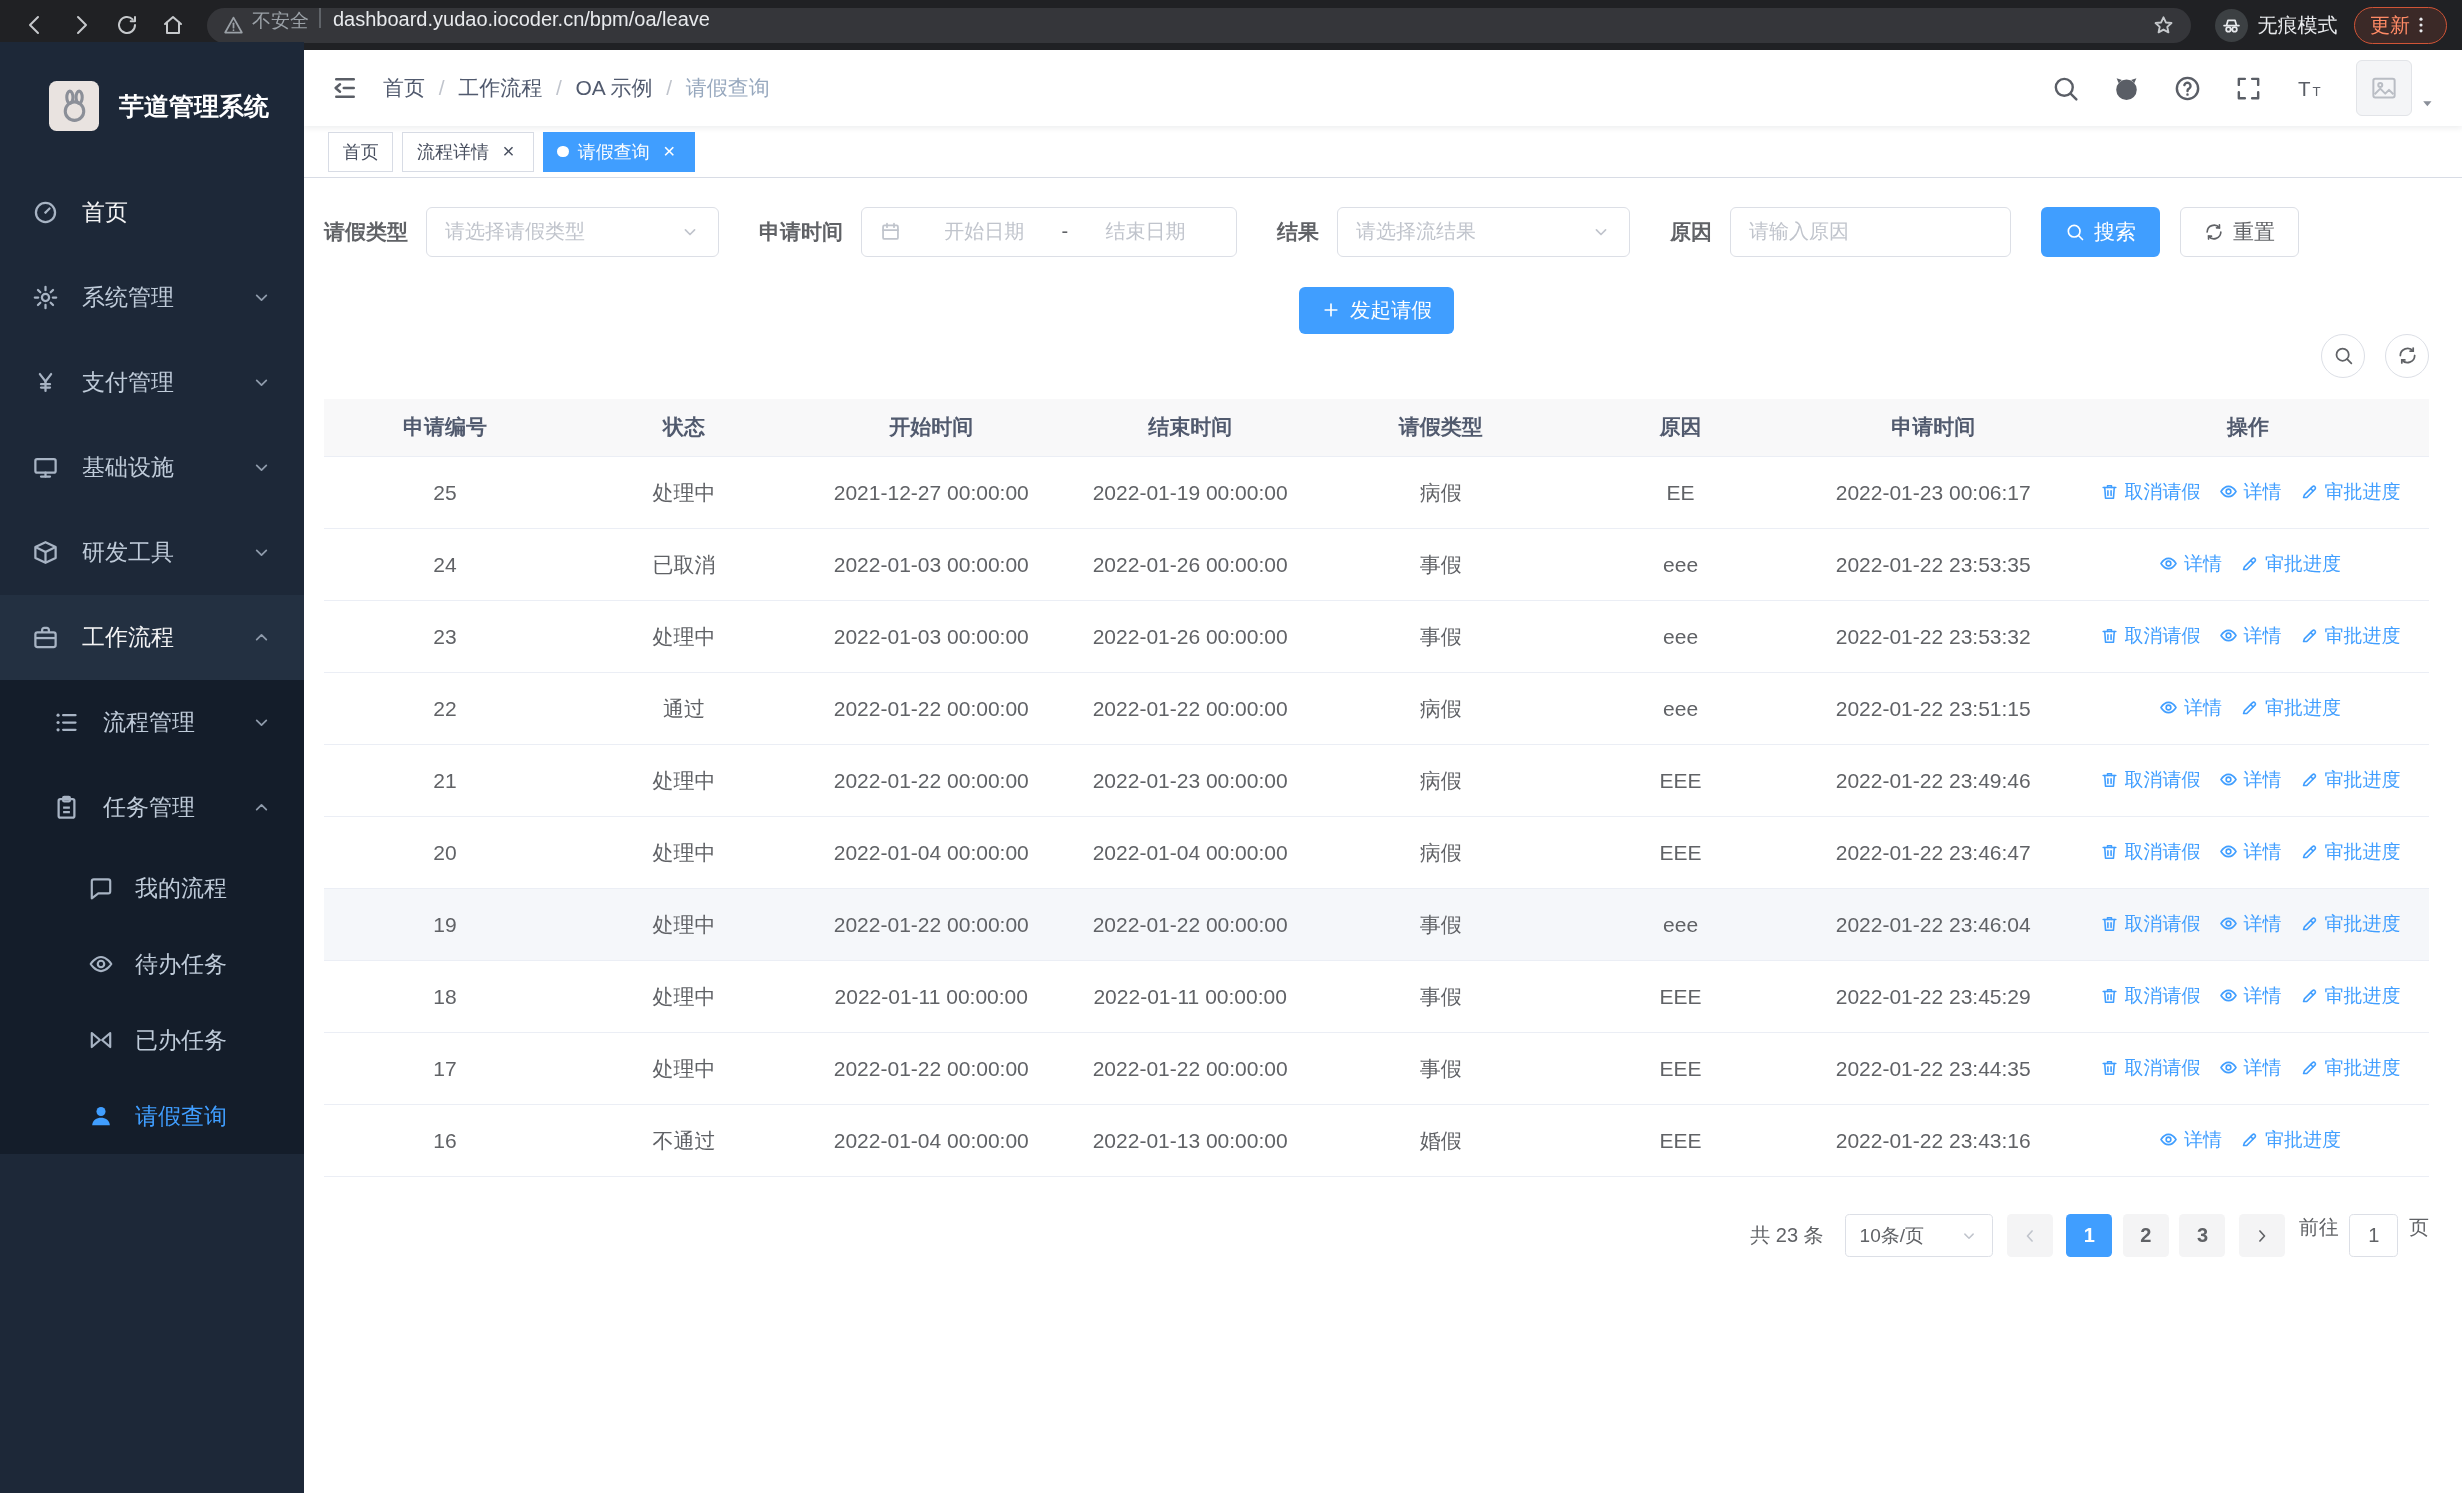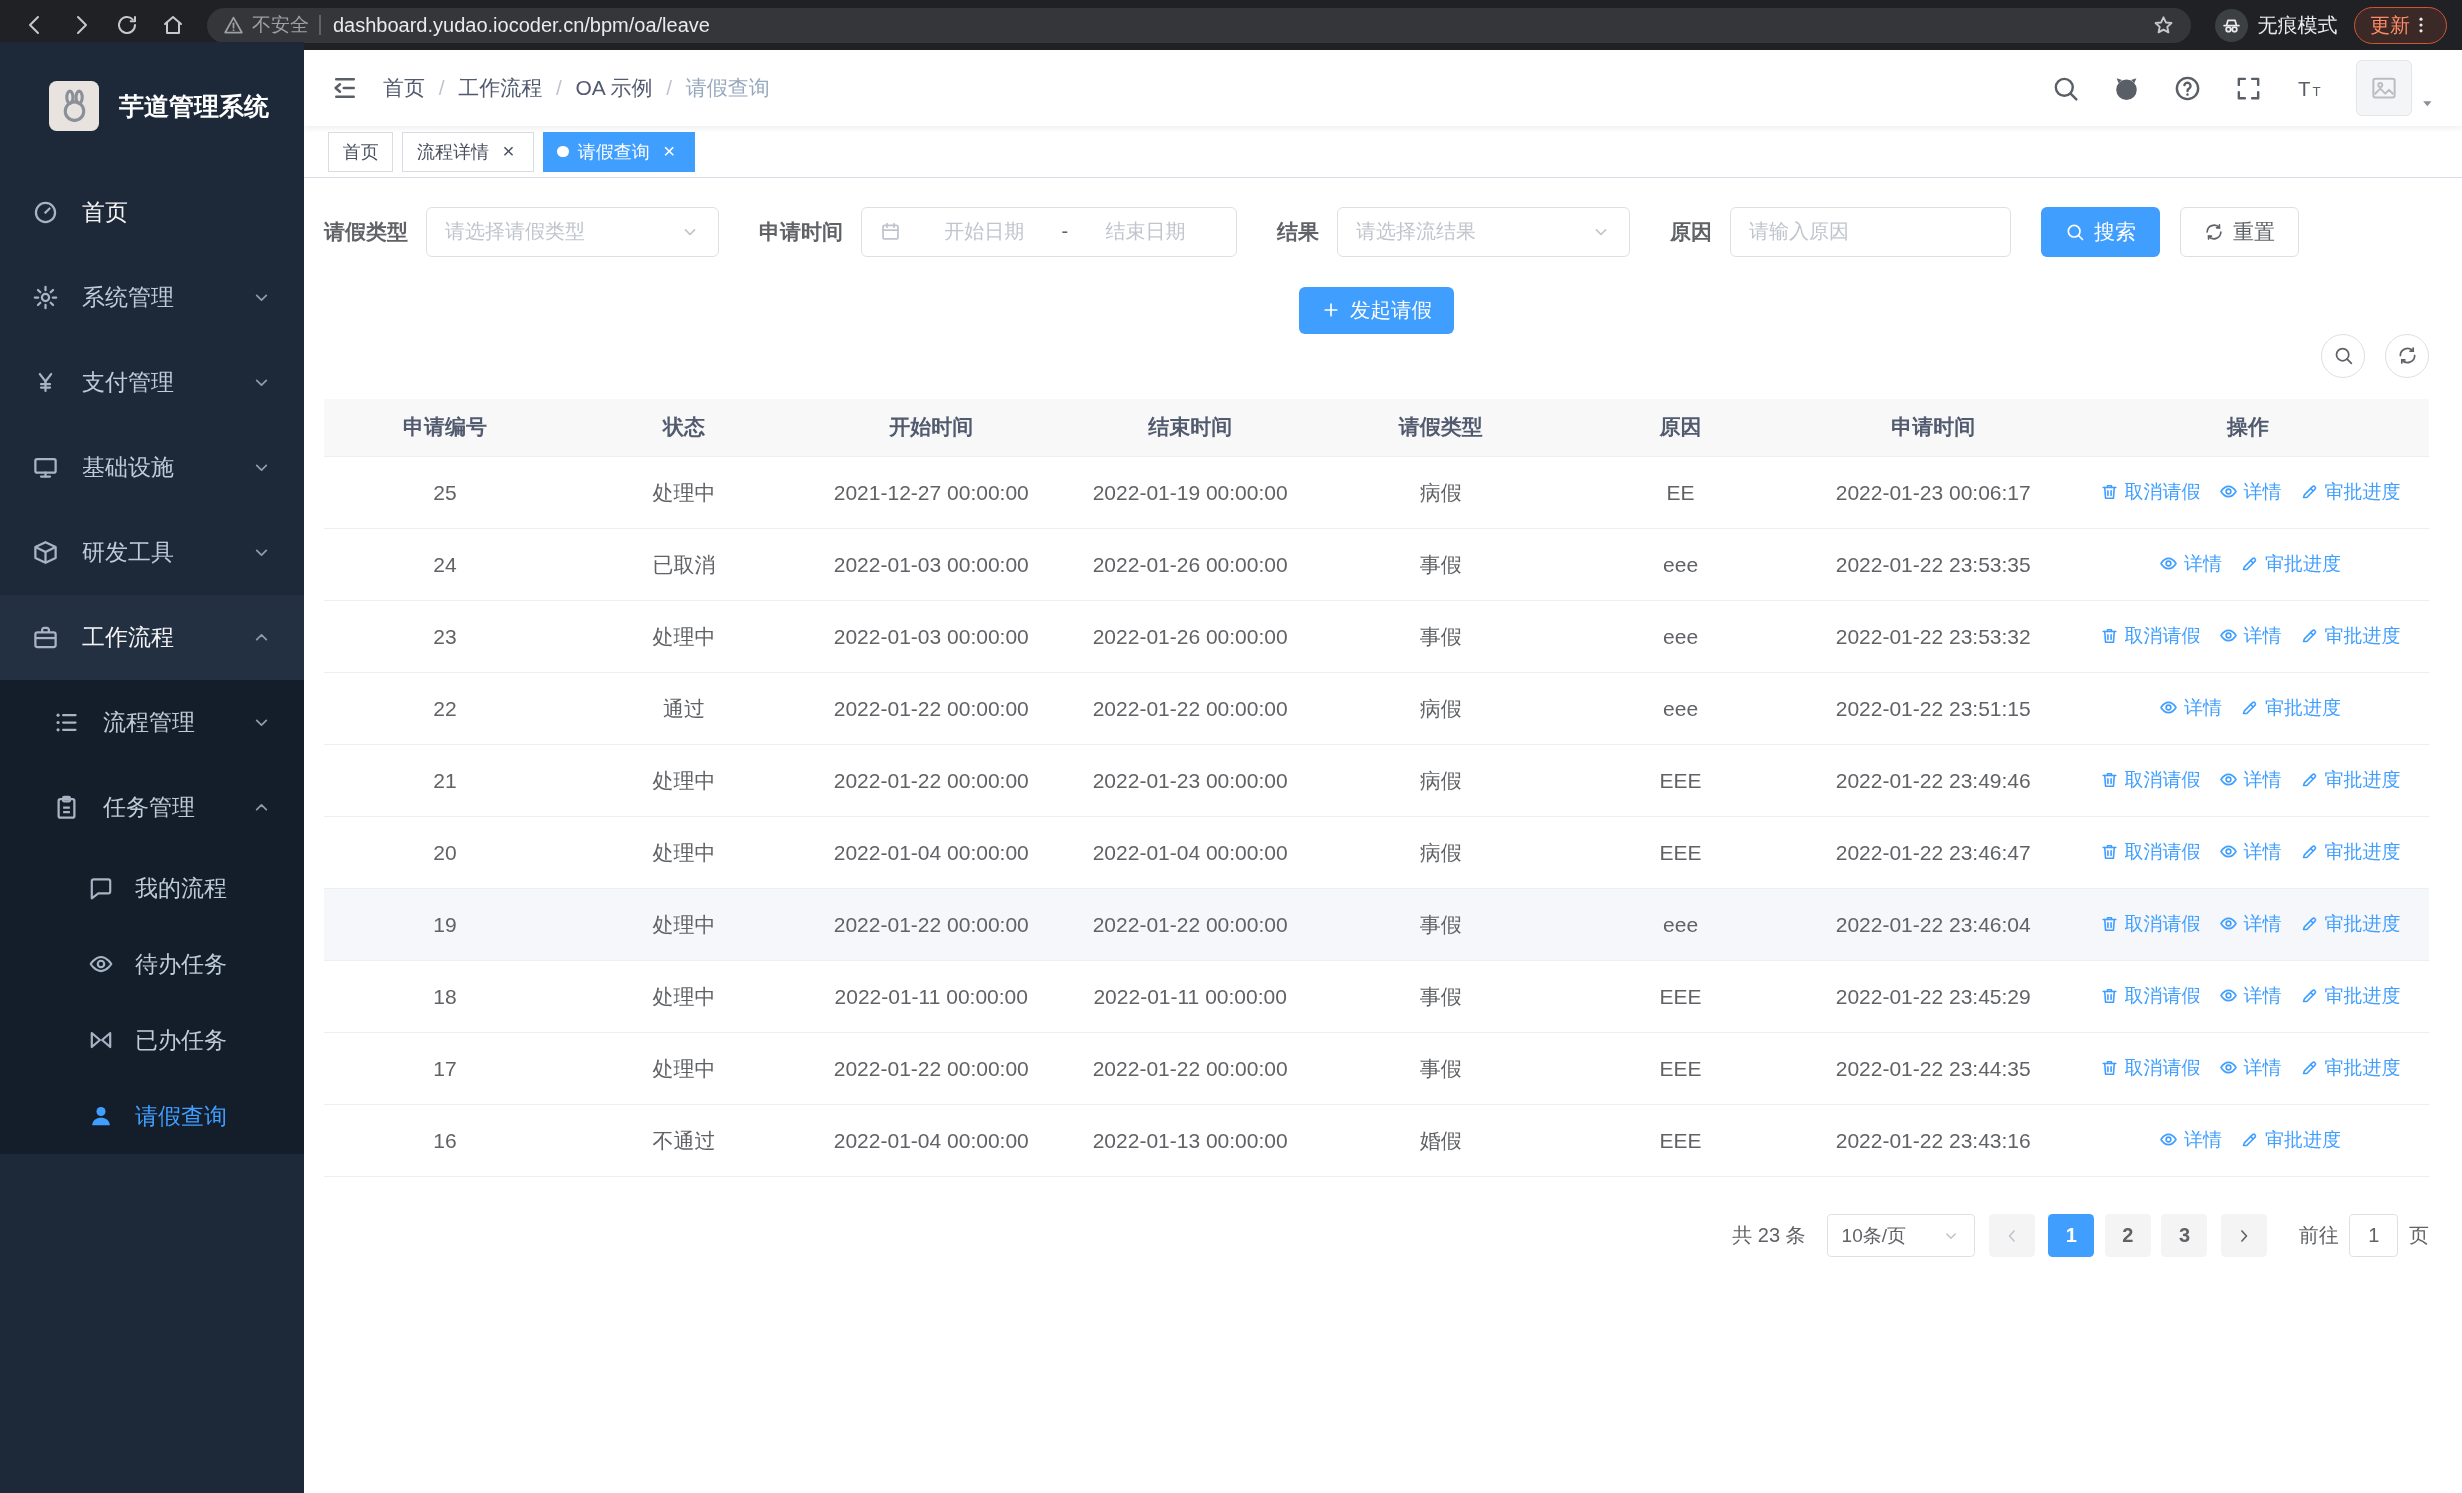--- a/index.html
+++ b/index.html
@@ -9,21 +9,21 @@
     background: #ffffff; overflow: hidden; color: #606266;
   }
   .page { position: relative; width: 2462px; height: 1494px; }
   svg { display: block; }
   .icn { display: inline-flex; align-items: center; justify-content: center; flex: none; }
 
   
   .chrome { height: 50px; background: #202124; display: flex; align-items: center; padding: 0 15px; gap: 6px; }
   .chrome-btn { width: 40px; height: 40px; border-radius: 50%; display: flex; align-items: center; justify-content: center; color: #c6c9cc; cursor: pointer; }
   .chrome-btn svg { width: 24px; height: 24px; }
-  .omnibox { flex: 1; height: 35px; background: #35363a; border-radius: 17.5px; display: flex; align-items: center; padding: 0 16.7px; margin: 0 7.6px; min-width: 0; }
+  .omnibox { flex: 1; height: 35px; background: #35363a; border-radius: 17.5px; display: flex; padding: 0 16.7px; margin: 0 7.6px; min-width: 0; }
   .omnibox .warn { color: #9aa0a6; } .omnibox .warn svg { width: 21px; height: 21px; }
   .sec-label { font-size: 19px; color: #9aa0a6; margin: 0 10.6px 0 7.6px; white-space: nowrap; }
   .omni-divider { width: 1.5px; height: 20px; background: #5f6368; margin-right: 12px; }
   .url-text { font-size: 20px; color: #e8eaed; flex: 1; white-space: nowrap; overflow: hidden; }
   .star { color: #c6c9cc; cursor: pointer; } .star svg { width: 23px; height: 23px; }
   .incognito { display: flex; align-items: center; gap: 9px; color: #e8eaed; font-size: 20px; margin: 0 10.6px; white-space: nowrap; }
   .incognito .icn { width: 33px; height: 33px; background: #3c4043; border-radius: 50%; color: #e8eaed; }
   .incognito svg { width: 21px; height: 21px; }
   .update-pill { display: flex; align-items: center; gap: 1px; height: 37px; border: 1.5px solid #d05436; background: rgba(208,84,54,.16); border-radius: 20px; padding: 0 15px; color: #ff8a65; font-size: 20px; cursor: pointer; white-space: nowrap; }
   .update-pill .kebab { color: #e8eaed; } .update-pill svg { width: 20px; height: 20px; }
@@ -115,21 +115,21 @@
   
   .pagination { display: flex; align-items: center; justify-content: flex-end; margin-top: 37px; gap: 13.7px; font-size: 20px; color: #606266; }
   .pg-total { margin-right: 7.6px; white-space: nowrap; }
   .size-select { width: 148px; height: 43px; border: 1.5px solid #dcdfe6; border-radius: 4.6px; display: flex; align-items: center; justify-content: space-between; padding: 0 13.7px; font-size: 19px; color: #606266; background: #fff; cursor: pointer; white-space: nowrap; }
   .size-select .chev { color: #c0c4cc; } .size-select .chev svg { width: 18px; height: 18px; }
   .pager-btn { min-width: 46px; height: 43px; border: none; border-radius: 4.6px; background: #f4f4f5; color: #606266; font-size: 20px; font-weight: 600; display: inline-flex; align-items: center; justify-content: center; cursor: pointer; font-family: inherit; }
   .pager-btn svg { width: 20px; height: 20px; }
   .pager-btn.active { background: #409eff; color: #ffffff; }
   .pager-btn.prev { color: #c0c4cc; cursor: default; }
   .pager-pages { display: inline-flex; gap: 10.6px; }
-  .goto { display: flex; align-items: center; gap: 10.6px; margin-left: 18px; white-space: nowrap; }
+  .goto { display: flex; align-items: flex-start; gap: 10.6px; margin-left: 0; white-space: nowrap; }
   .goto-input { width: 49px; height: 43px; border: 1.5px solid #dcdfe6; border-radius: 4.6px; text-align: center; font-size: 20px; color: #606266; font-family: inherit; outline: none; }
 </style>
 </head>
 <body>
 
 <div class="page">
 
   <div class="chrome">
     <div class="chrome-btn">
       <svg viewBox="0 0 24 24" fill="none" stroke="currentColor" stroke-width="2" stroke-linecap="round" stroke-linejoin="round">

